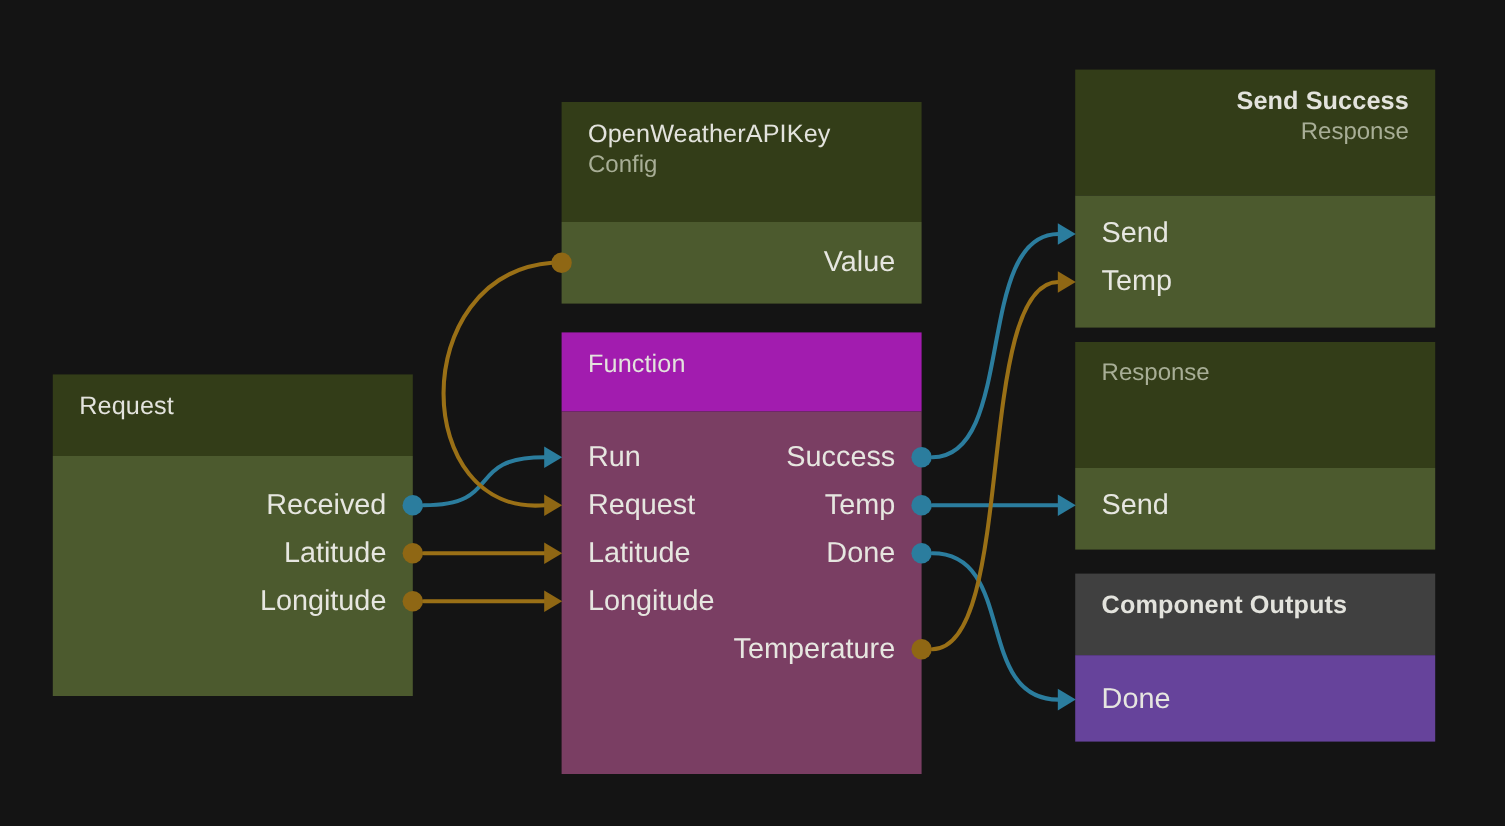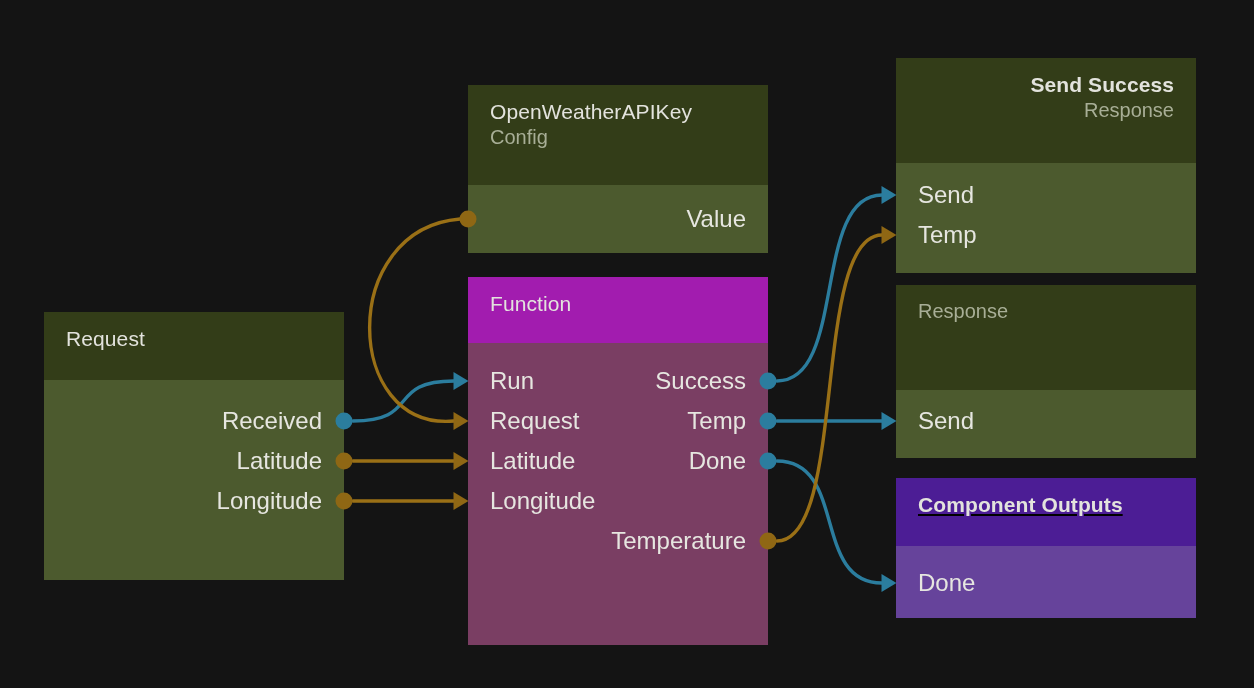--- a/index.html
+++ b/index.html
@@ -85,21 +85,21 @@
     transform: translate(-50%, -50%);
   }
 
   
   .theme-green .node-header { background: #333d18; }
   .theme-green .node-body   { background: #4c5a2e; }
   
   .theme-magenta .node-header { background: #a21caf; }
   .theme-magenta .node-body   { background: #7a3e63; }
   
-  .theme-purple .node-header { background: #4c1d95; text-decoration: underline; }
+  .theme-purple .node-header { background: #404040; }
   .theme-purple .node-body   { background: #66439b; }
 </style>
 </head>
 <body>
 
 <div id="canvas">
   <svg id="wires" viewBox="0 0 1254 688" width="1254" height="688">
       <path d="M 353 421 C 421.2 421 385.8 381 454 381" fill="none" stroke="#2b7d9e" stroke-width="3.4" stroke-linecap="round"></path>
       <path d="M 460 219 C 338 229 343 431 454 421" fill="none" stroke="#9a7016" stroke-width="3.4" stroke-linecap="round"></path>
       <path d="M 353 461 C 421.2 461 385.8 461 454 461" fill="none" stroke="#9a7016" stroke-width="3.4" stroke-linecap="round"></path>

